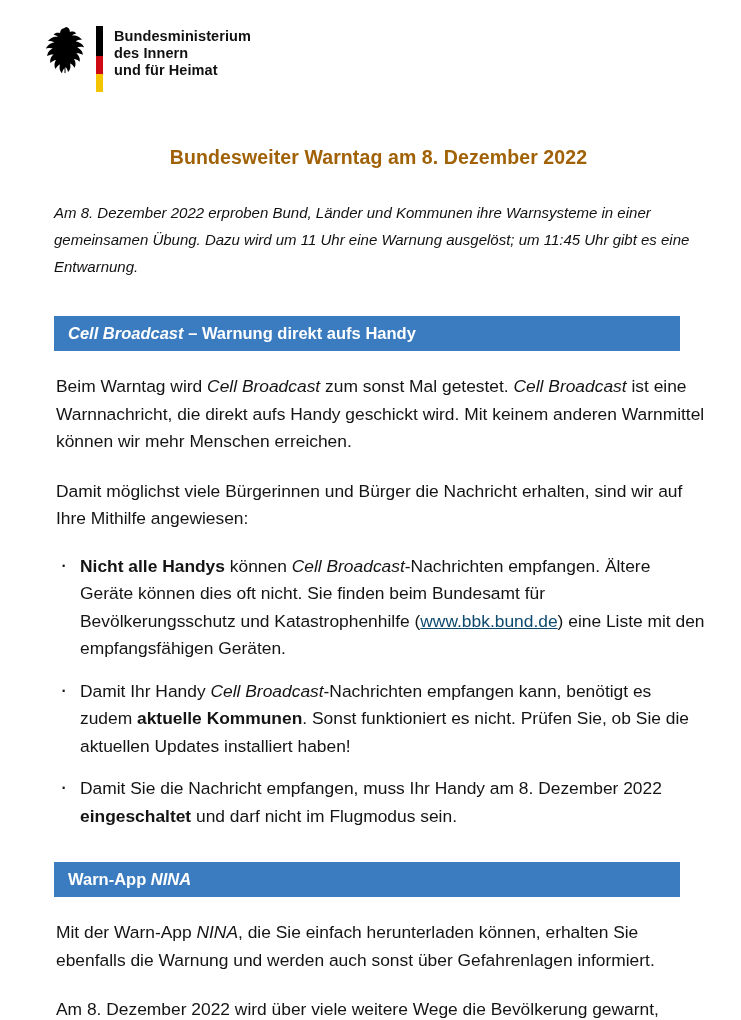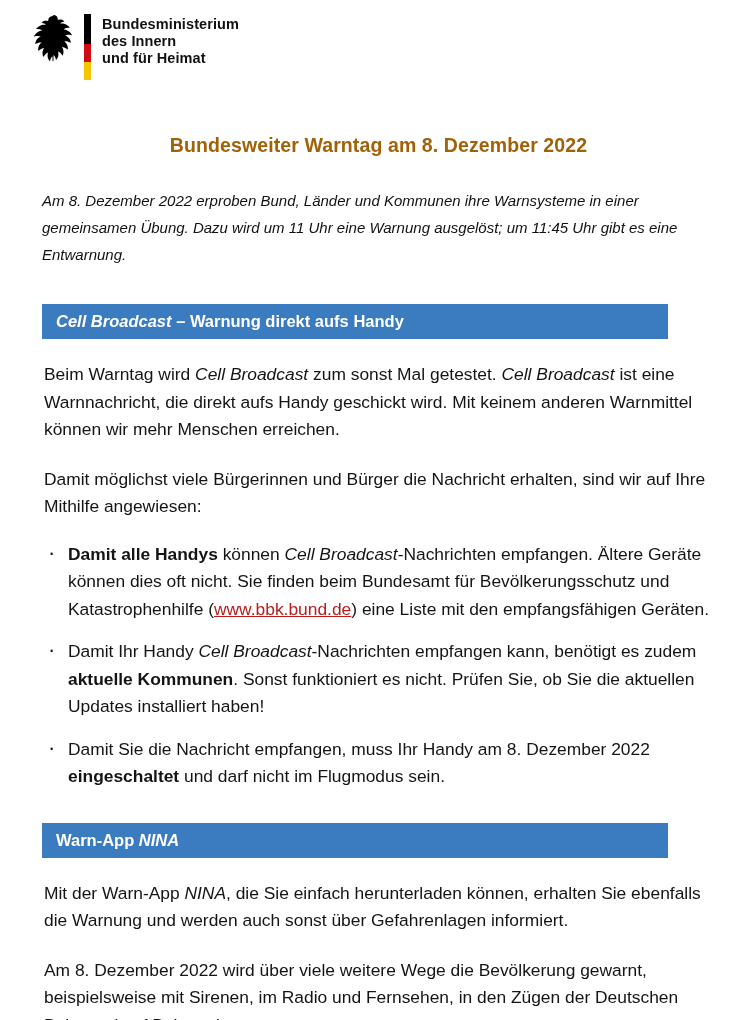--- a/index.html
+++ b/index.html
@@ -12,21 +12,21 @@
     background: #ffffff;
     font-family: "Liberation Sans", sans-serif;
     color: #1a1a1a;
     overflow: hidden;
   }
   .page {
     position: relative;
     width: 741px;
     height: 1020px;
     box-sizing: border-box;
-    padding: 0;
+    padding: 12px;
   }
 
   
   .header {
     display: flex;
     align-items: flex-start;
     padding: 14px 0 0 30px;
     height: 92px;
     box-sizing: border-box;
   }
@@ -95,21 +95,21 @@
   
   p.body {
     font-size: 17.4px;
     line-height: 27.5px;
     margin: 22px 0 0 4px;
     color: #141414;
   }
   .it { font-style: italic; }
   .bd { font-weight: 700; }
   a.link {
-    color: #b91c1c;
+    color: #0c4a6e;
     text-decoration: underline;
   }
 
   
   ul.bullets {
     list-style: none;
     margin: 20px 0 0 0;
     padding: 0 0 0 6px;
   }
   ul.bullets li {
@@ -157,21 +157,21 @@
     <p class="lead">Am 8. Dezember 2022 erproben Bund, Länder und Kommunen ihre Warnsysteme in einer gemeinsamen Übung. Dazu wird um 11 Uhr eine Warnung ausgelöst; um 11:45 Uhr gibt es eine Entwarnung.</p>
 
     <div class="sectionbar bar-gap-1">
       <span class="it">Cell Broadcast</span><span> – Warnung direkt aufs Handy</span>
     </div>
 
     <div>
       <p class="body"><span>Beim Warntag wird </span><span class="it">Cell Broadcast</span><span> zum sonst Mal getestet. </span><span class="it">Cell Broadcast</span><span> ist eine Warnnachricht, die direkt aufs Handy geschickt wird. Mit keinem anderen Warnmittel können wir mehr Menschen erreichen.</span></p>
       <p class="body"><span>Damit möglichst viele Bürgerinnen und Bürger die Nachricht erhalten, sind wir auf Ihre Mithilfe angewiesen:</span></p>
       <ul class="bullets">
-        <li><span class="bd">Damit alle Handys</span><span> können </span><span class="it">Cell Broadcast</span><span>-Nachrichten empfangen. Ältere Geräte können dies oft nicht. Sie finden beim Bundesamt für Bevölkerungsschutz und Katastrophenhilfe (</span><a class="link" href="#">www.bbk.bund.de</a><span>) eine Liste mit den empfangsfähigen Geräten.</span></li>
+        <li><span class="bd">Nicht alle Handys</span><span> können </span><span class="it">Cell Broadcast</span><span>-Nachrichten empfangen. Ältere Geräte können dies oft nicht. Sie finden beim Bundesamt für Bevölkerungsschutz und Katastrophenhilfe (</span><a class="link" href="#">www.bbk.bund.de</a><span>) eine Liste mit den empfangsfähigen Geräten.</span></li>
         <li><span>Damit Ihr Handy </span><span class="it">Cell Broadcast</span><span>-Nachrichten empfangen kann, benötigt es zudem </span><span class="bd">aktuelle Kommunen</span><span>. Sonst funktioniert es nicht. Prüfen Sie, ob Sie die aktuellen Updates installiert haben!</span></li>
         <li><span>Damit Sie die Nachricht empfangen, muss Ihr Handy am 8. Dezember 2022 </span><span class="bd">eingeschaltet</span><span> und darf nicht im Flugmodus sein.</span></li>
       </ul>
     </div>
 
     <div class="sectionbar bar-gap-2">
       <span>Warn-App </span><span class="it">NINA</span>
     </div>
 
     <div>

